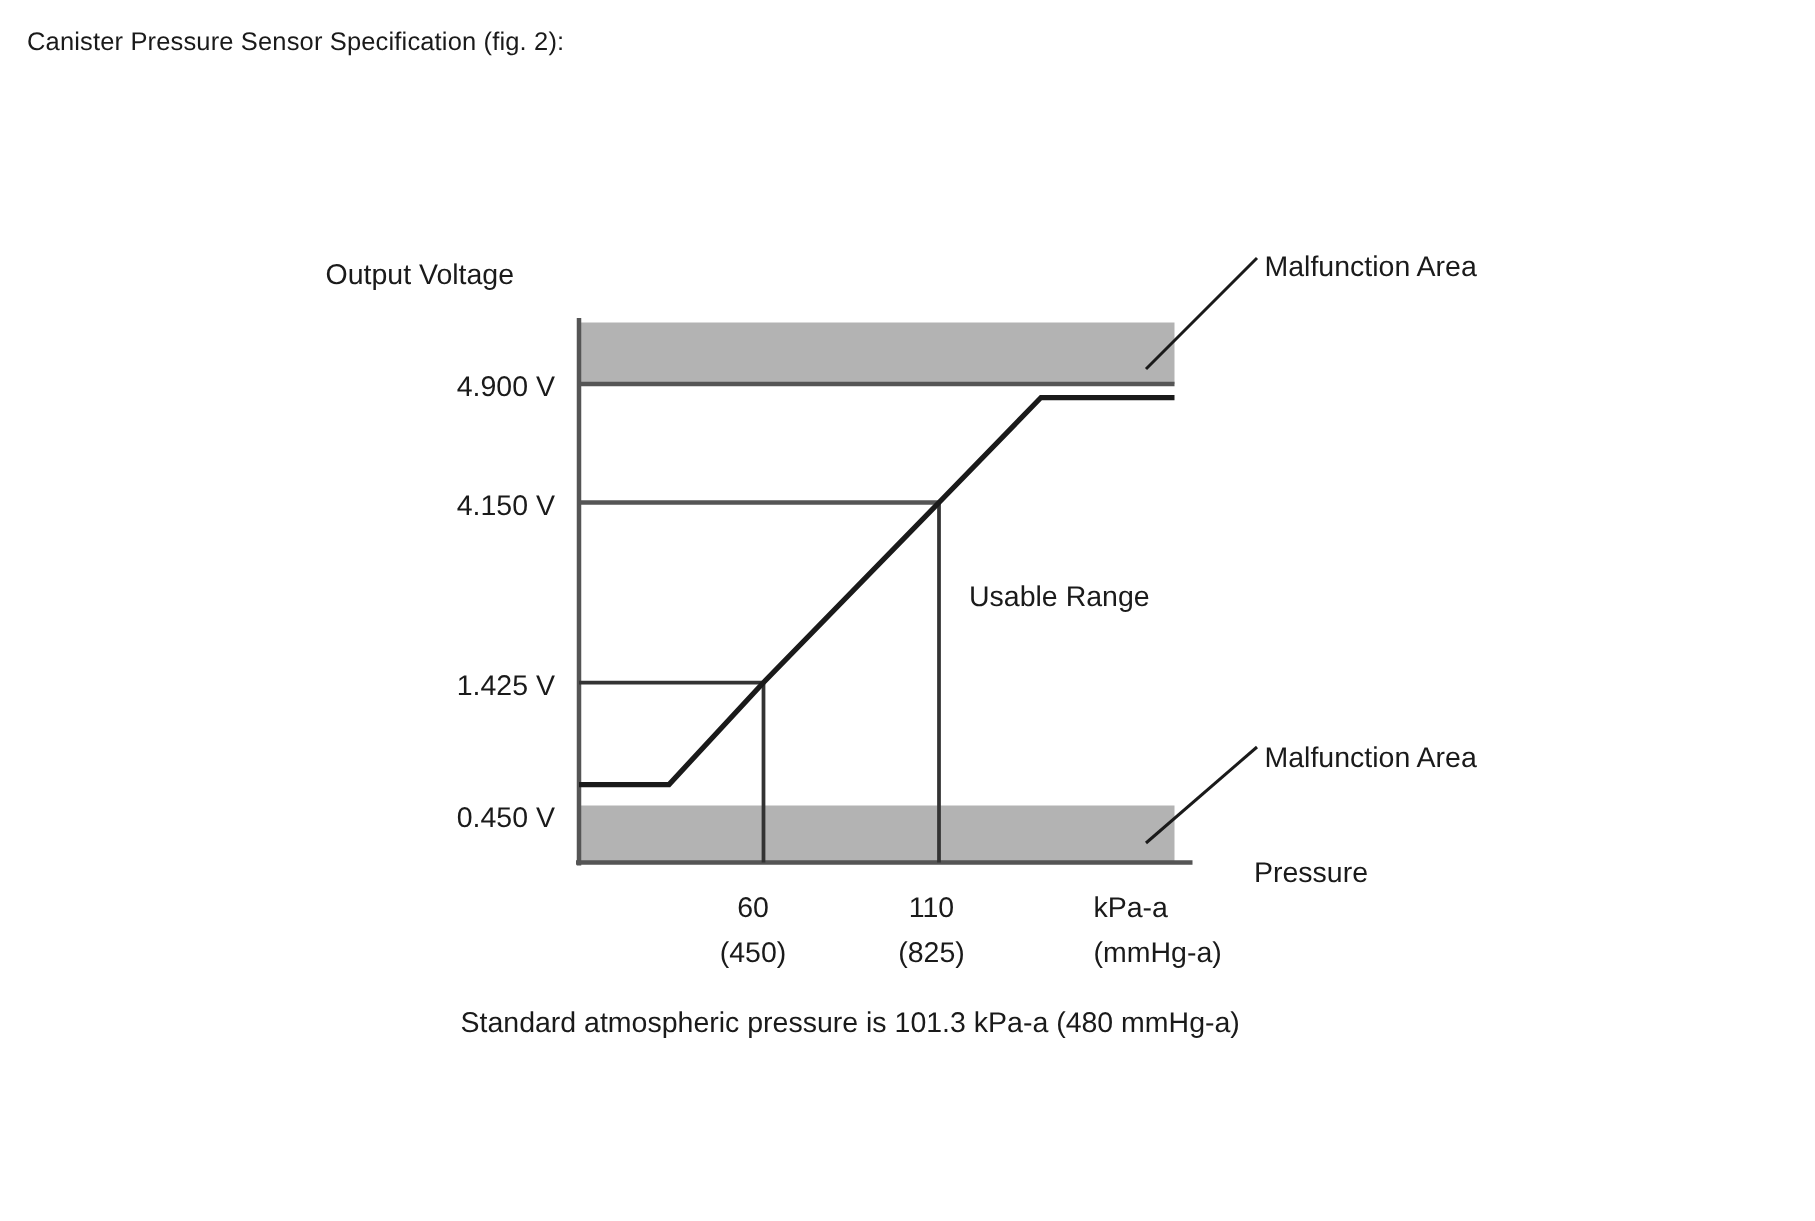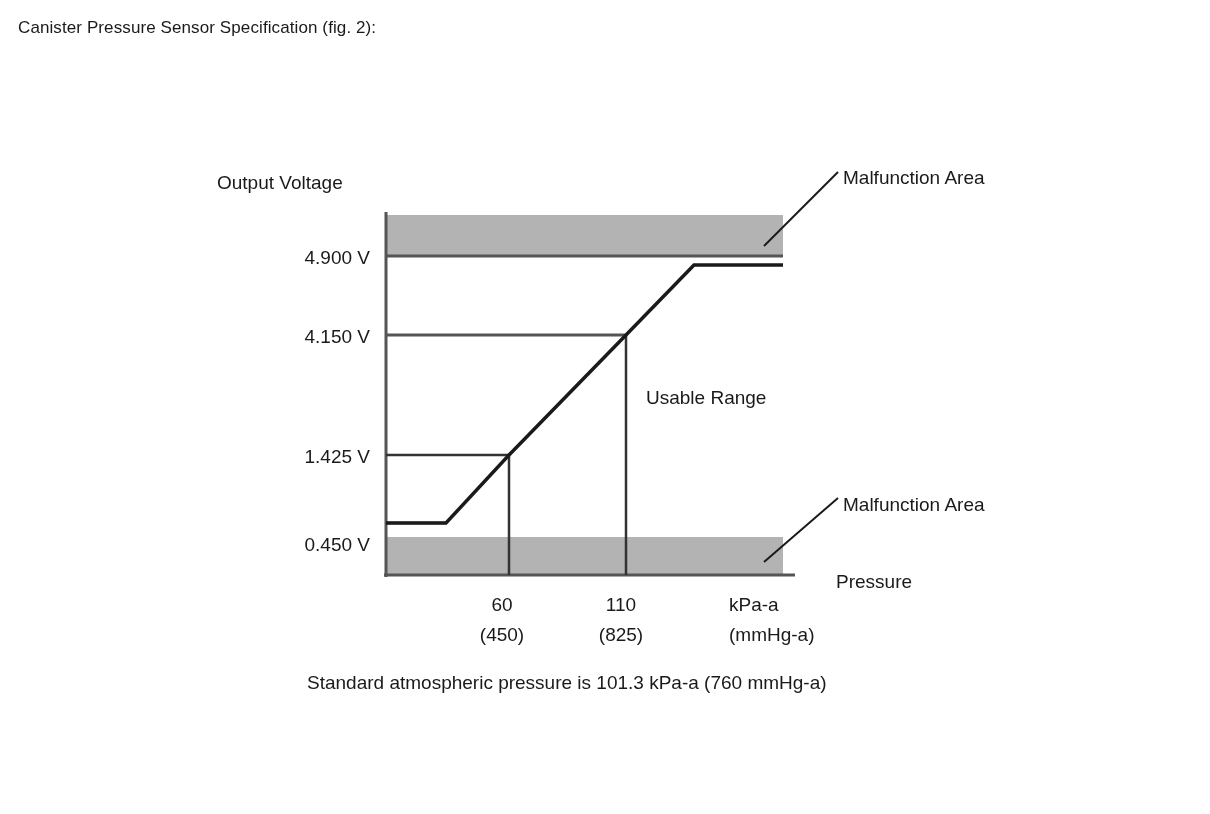--- a/index.html
+++ b/index.html
@@ -92,14 +92,14 @@
   <text class="tick-label" x="502" y="641" text-anchor="middle">(450)</text>
   <text class="tick-label" x="621" y="641" text-anchor="middle">(825)</text>
   <text class="tick-label" x="729" y="641">(mmHg-a)</text>
 
   <text class="annot-label" x="646" y="404">Usable Range</text>
   <text class="annot-label" x="843" y="184">Malfunction Area</text>
   <text class="annot-label" x="843" y="511">Malfunction Area</text>
 </svg>
 
 <div id="hint-block">
-  <p class="hint-text">Standard atmospheric pressure is 101.3 kPa-a (760 mmHg-a)</p>
+  <p class="hint-text">Standard atmospheric pressure is 101.3 kPa-a (480 mmHg-a)</p>
 </div>
 
 </body></html>

